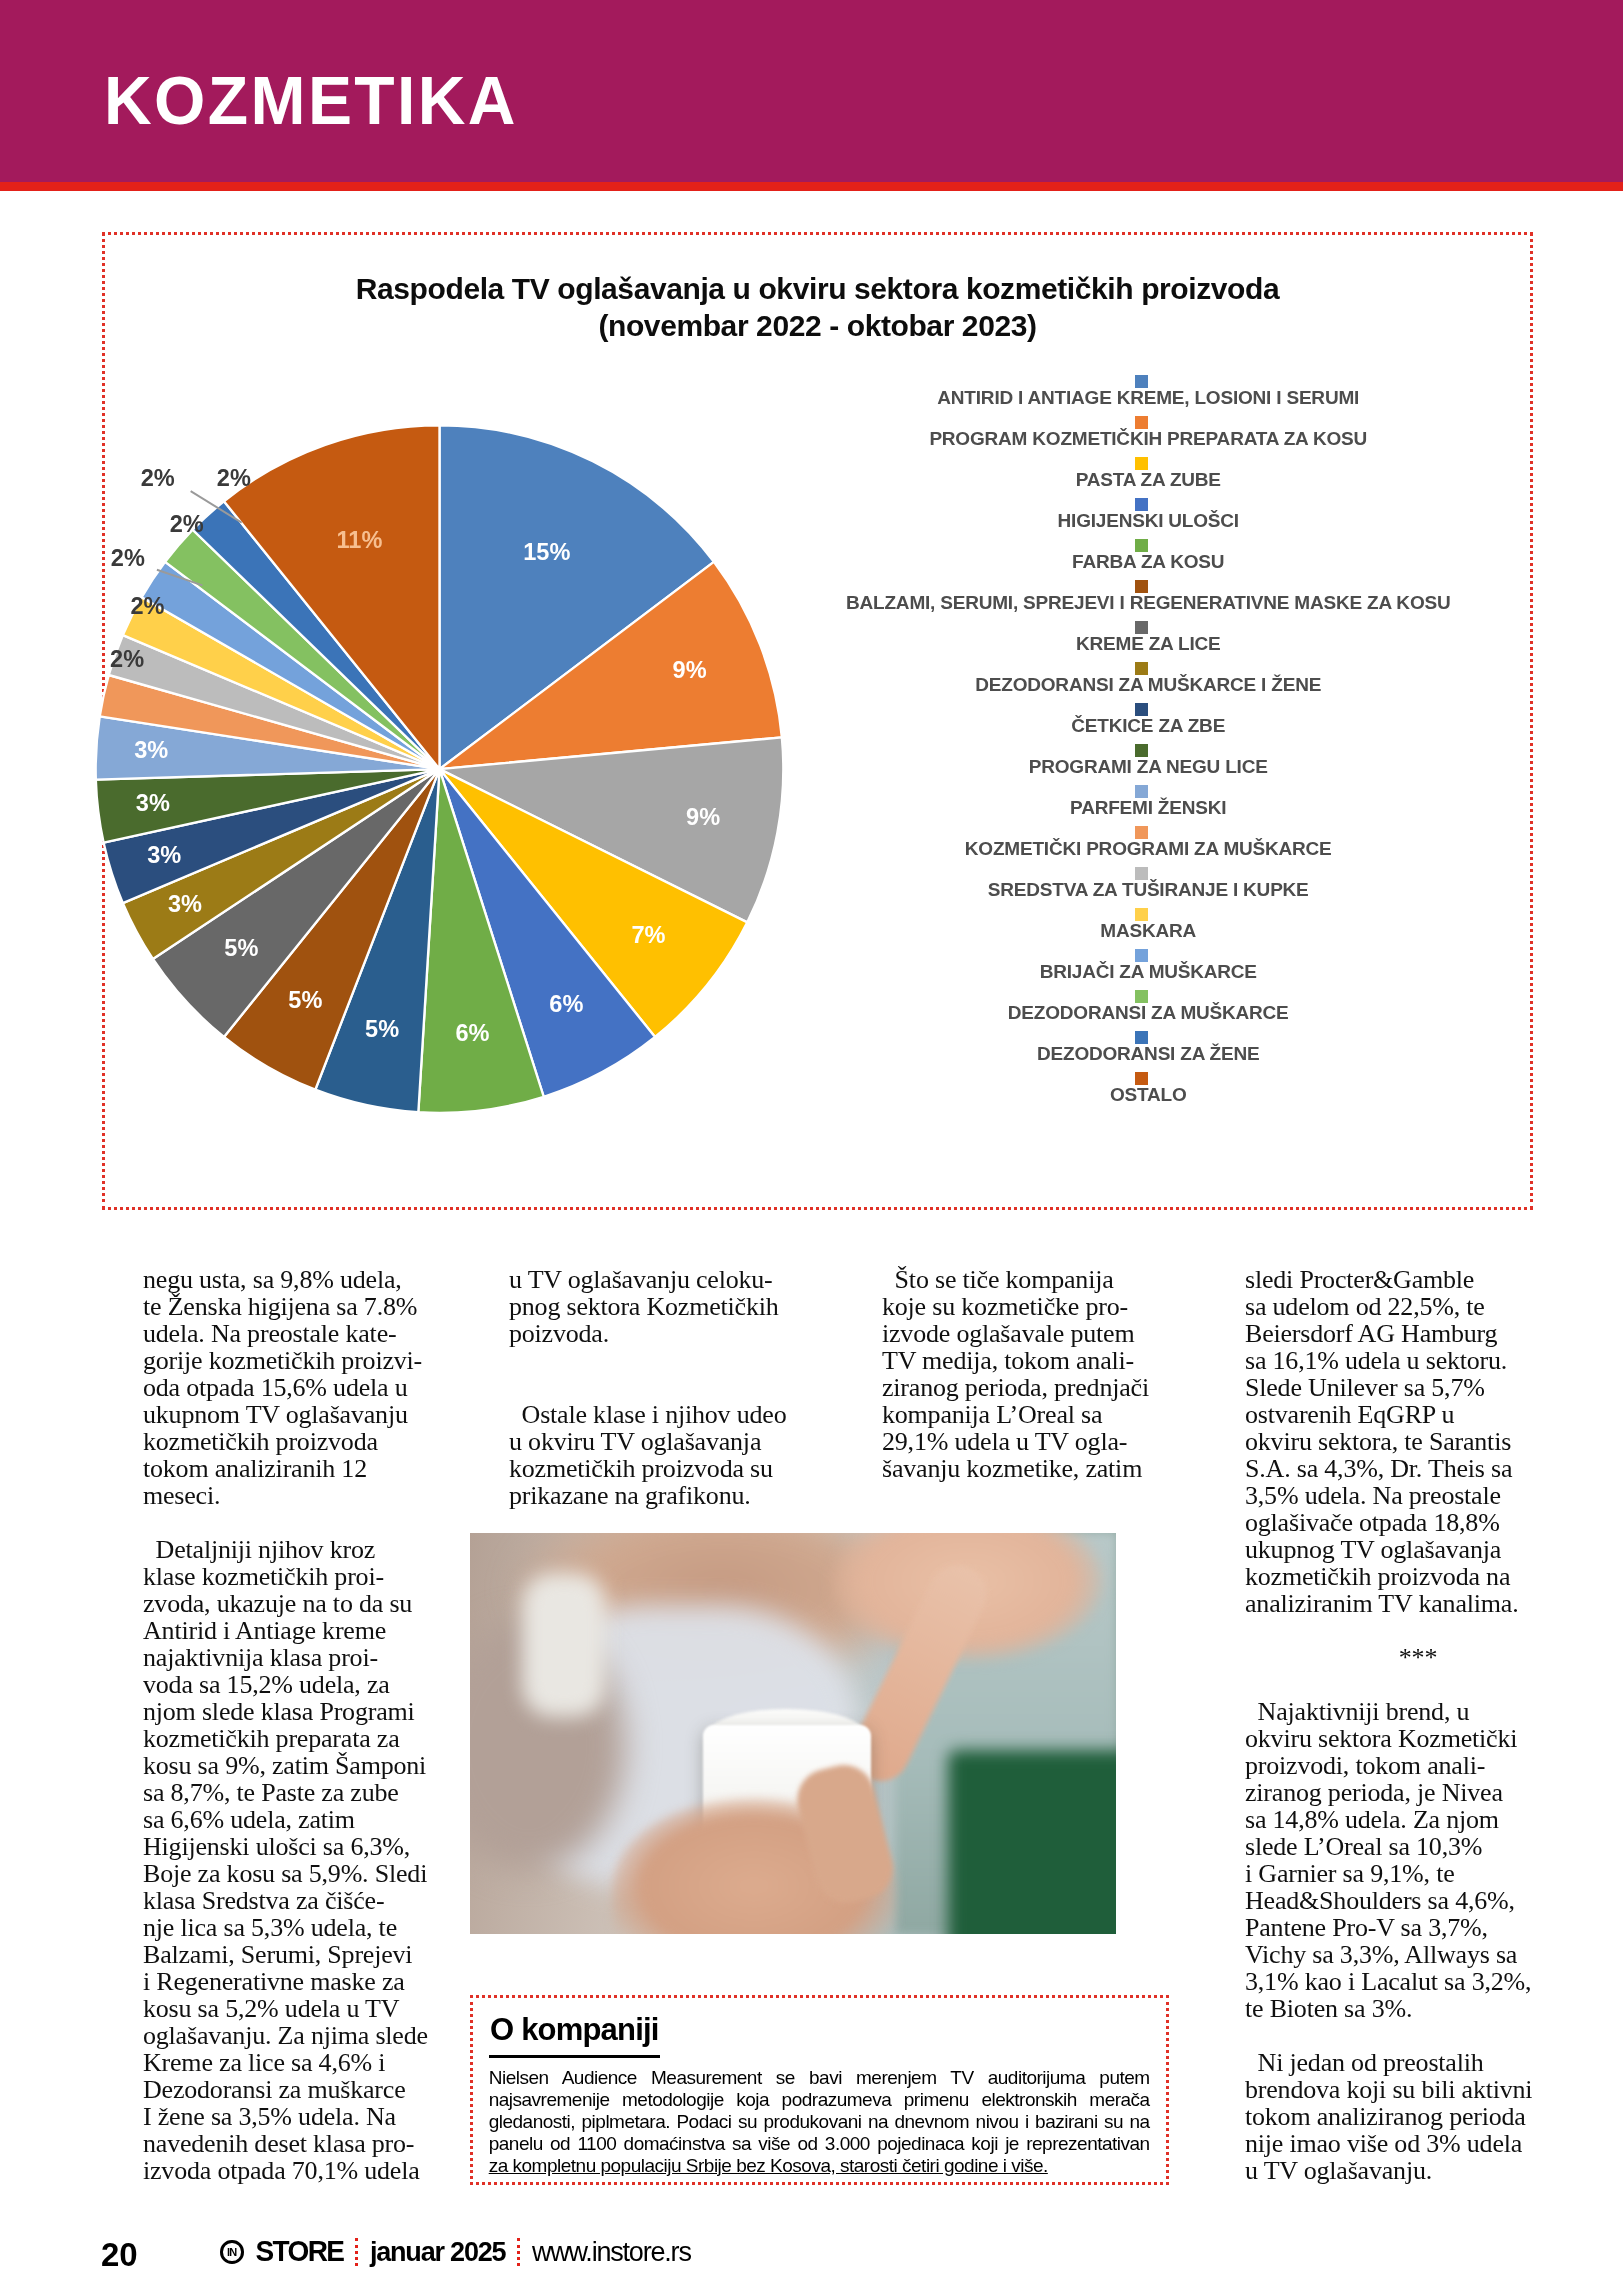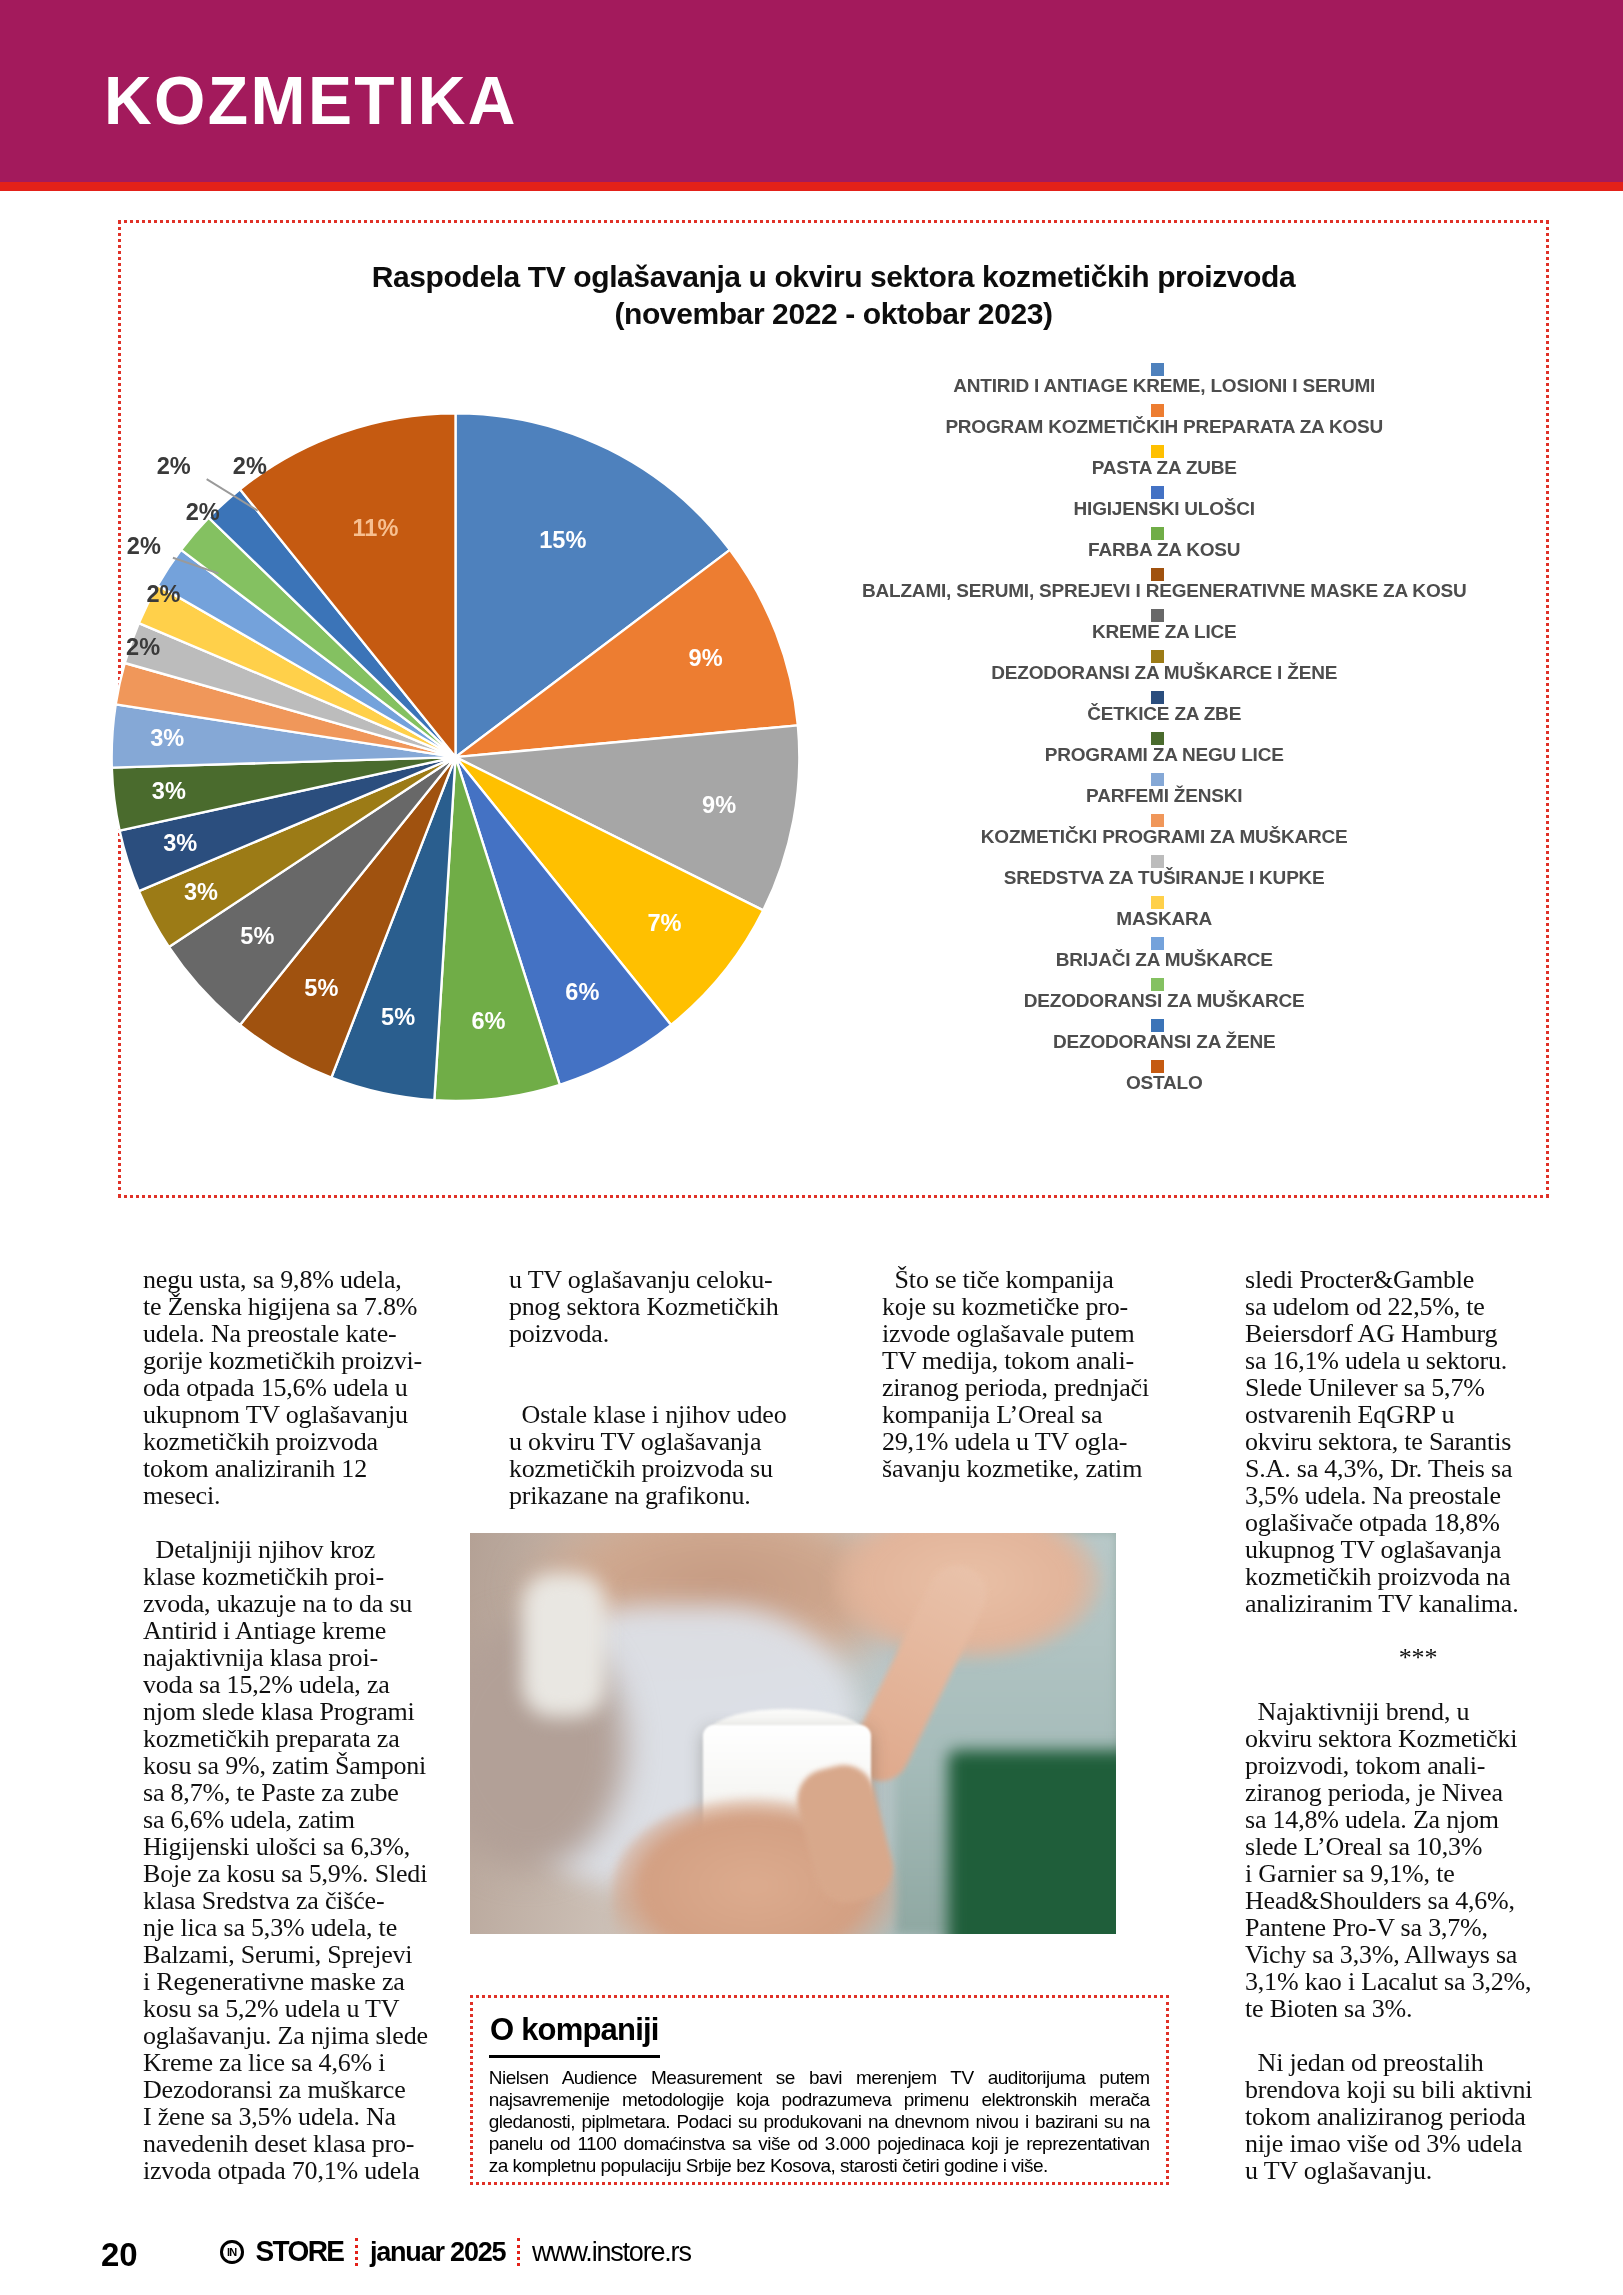--- a/index.html
+++ b/index.html
@@ -5,22 +5,22 @@
 <style>
   html,body{margin:0;padding:0;background:#e8e8e8;}
   #page{position:relative;width:1623px;height:2295px;background:#ffffff;overflow:hidden;
         font-family:"Liberation Sans",sans-serif;}
   
   .masthead{position:absolute;left:0;top:0;width:1623px;height:182px;background:#A31A5C;}
   .masthead-title{position:absolute;left:104px;top:66px;margin:0;color:#ffffff;
         font:bold 66px/1 "Liberation Sans",sans-serif;letter-spacing:2.4px;transform:scaleY(1.04);transform-origin:left top;}
   .red-stripe{position:absolute;left:0;top:182px;width:1623px;height:9.4px;background:#E32119;}
   
-  .chart-box{position:absolute;left:102px;top:220px;width:1431px;height:978px;
-        border:3.1px dotted #E03127;box-sizing:border-box;margin-left:16px;}
+  .chart-box{position:absolute;left:102px;top:232px;width:1431px;height:978px;
+        border:3.1px dotted #E03127;box-sizing:border-box;}
   .chart-title{position:absolute;left:0;top:35px;width:100%;text-align:center;color:#0d0d0d;
         font:bold 30px/37px "Liberation Sans",sans-serif;letter-spacing:-0.4px;margin:0;}
   #pie-svg{position:absolute;left:-58px;top:173px;width:785px;height:785px;overflow:visible;}
   .legend{position:absolute;left:741px;top:140px;margin:0;padding:0;list-style:none;}
   .legend li{display:flex;align-items:center;height:41px;flex-direction:column;}
   .legend .sw{width:13.4px;height:13.4px;margin-right:13.4px;flex:0 0 auto;}
   .legend .lbl{font:bold 19px/1 "Liberation Sans",sans-serif;color:#4D4D4D;letter-spacing:-0.2px;}
   
   .col{position:absolute;top:1266px;width:346px;margin-left:39px;}
   .bodyline{height:27px;font:26px/27px "Liberation Serif","DejaVu Serif",serif;
@@ -57,21 +57,21 @@
         background:#d8a88b;transform:rotate(-14deg);filter:blur(2.4px);}
   
   .about-box{position:absolute;left:470px;top:1995px;width:699px;height:190px;
         border:3.1px dotted #E03127;box-sizing:border-box;}
   .about-title{position:absolute;left:17px;top:15.7px;margin:0;color:#000;
         font:bold 31px/1 "Liberation Sans",sans-serif;letter-spacing:-0.8px;}
   .about-rule{position:absolute;left:15.7px;top:57px;width:171px;height:3.1px;background:#000;}
   .about-body{position:absolute;left:15.7px;top:69px;width:661px;}
   .about-line{font:400 19px/22px "Liberation Sans",sans-serif;color:#000;
         letter-spacing:-0.5px;text-align:justify;text-align-last:justify;}
-  .about-line:last-child{text-align-last:left;}
+  .about-line:last-child{text-align-last:left;text-decoration:underline;}
   
   .footer-page{position:absolute;left:101px;top:2238px;font:bold 33px/1 "Liberation Sans",sans-serif;color:#000;}
   .footer-row{position:absolute;left:220px;top:2238px;display:flex;align-items:center;gap:11.8px;}
   .logo-circle{width:23.6px;height:23.6px;border:3.1px solid #000;border-radius:50%;box-sizing:border-box;
         display:flex;align-items:center;justify-content:center;}
   .logo-circle span{font:900 11px/1 "Liberation Sans",sans-serif;letter-spacing:-0.8px;color:#000;}
   .logo-store{font:900 28px/1 "Liberation Sans",sans-serif;letter-spacing:-1.6px;color:#000;transform:scaleY(1.05);}
   .dot-sep{width:0;height:28px;border-left:3.1px dotted #E32119;}
   .footer-date{font:bold 27px/1 "Liberation Sans",sans-serif;letter-spacing:-1.2px;color:#000;}
   .footer-site{font:400 27px/1 "Liberation Sans",sans-serif;letter-spacing:-1.2px;color:#000;}

